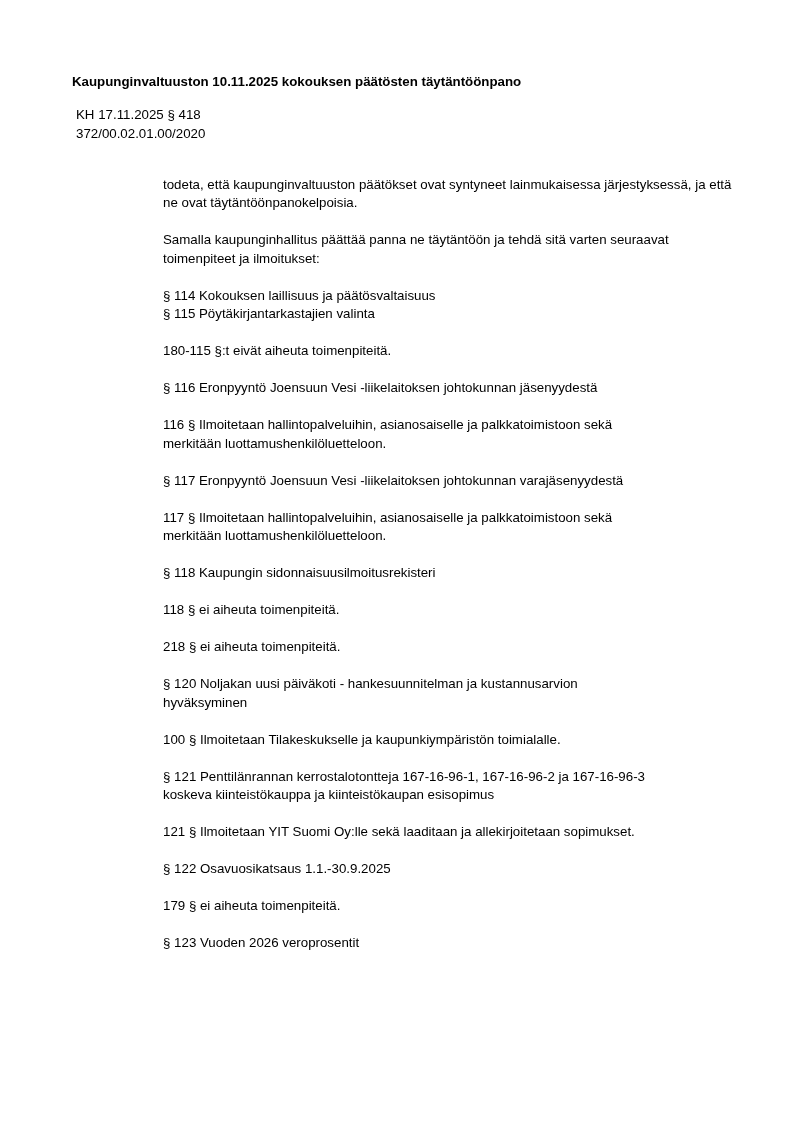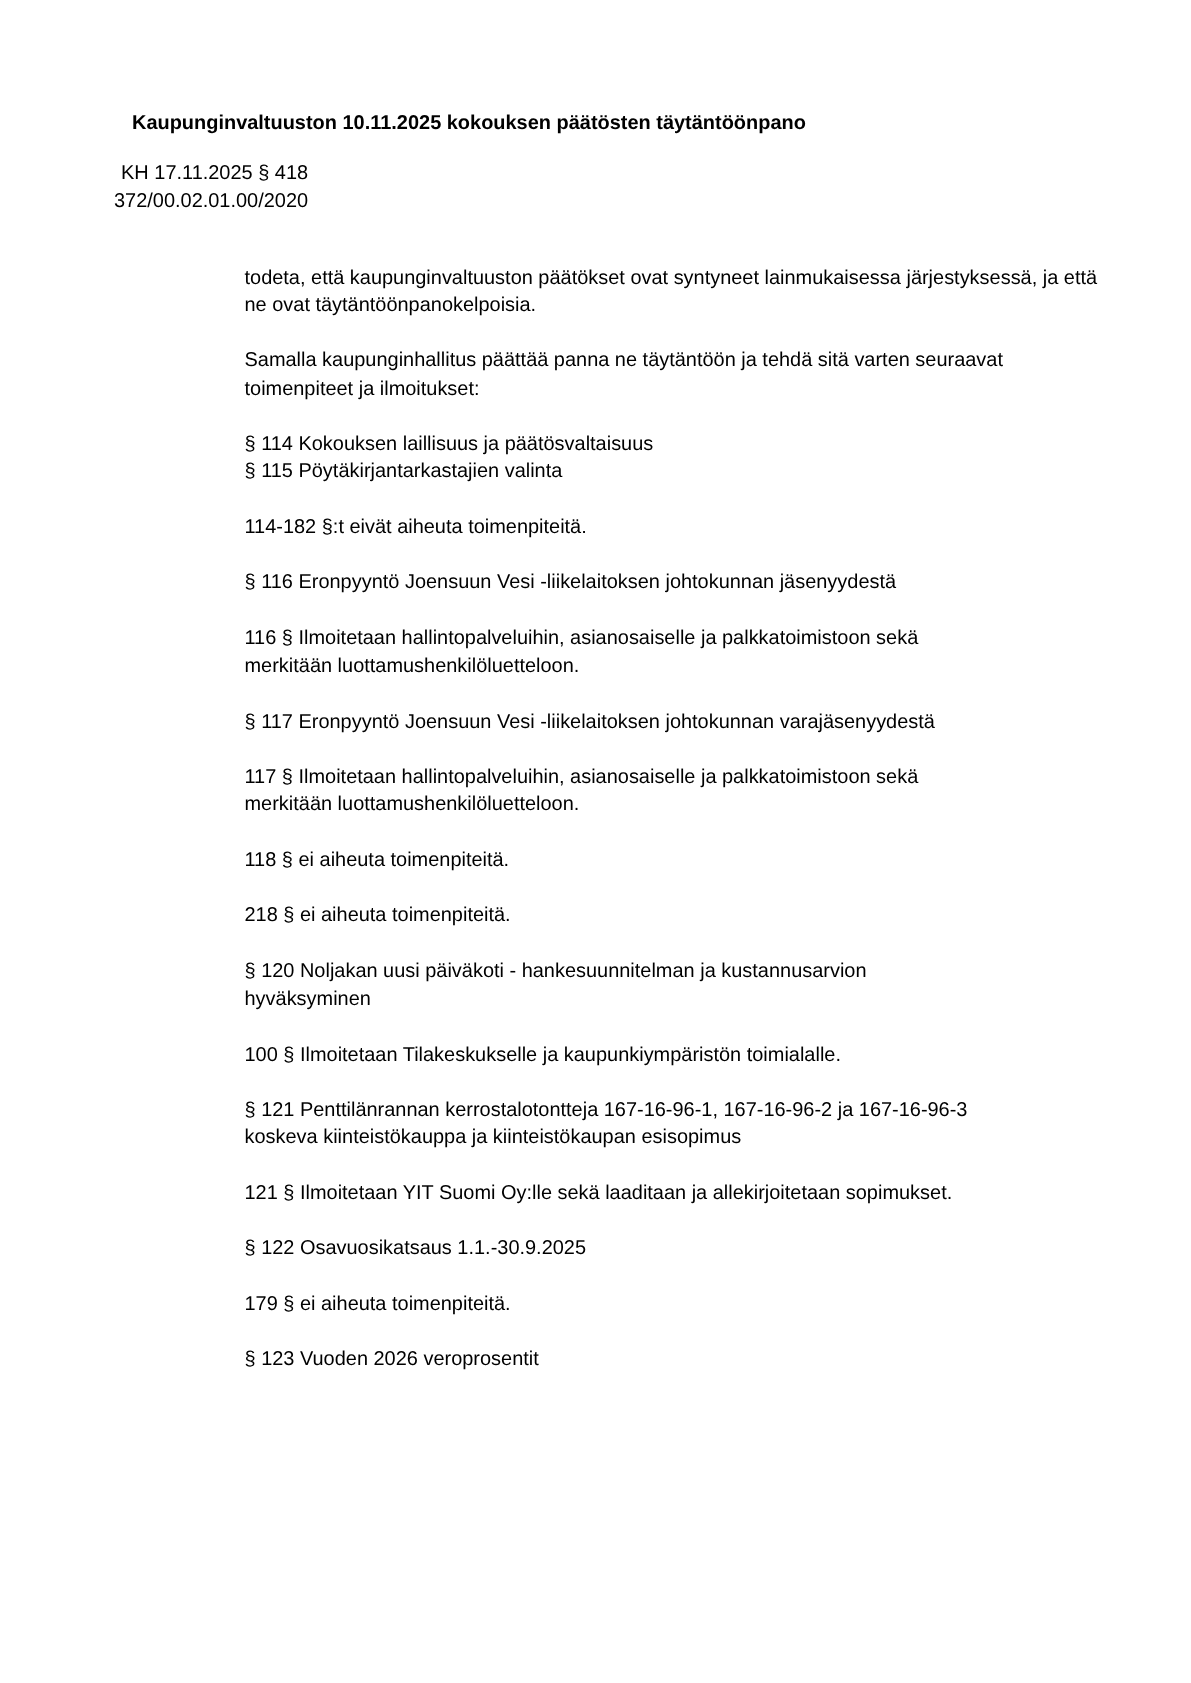--- a/index.html
+++ b/index.html
@@ -19,32 +19,31 @@
     }
     .page {
       position: absolute;
       left: 0;
       top: 0;
       width: 794px;
       height: 1122px;
     }
     .title {
       position: absolute;
-      left: 88px;
+      left: 72px;
       top: 73px;
       font-weight: bold;
       font-size: 13.3px;
       white-space: nowrap;
       margin: 0;
     }
     .meta {
       position: absolute;
       left: 76px;
       top: 106px;
-      text-align: right;
     }
     .meta div { white-space: nowrap; }
     .body {
       position: absolute;
       left: 163px;
       top: 157px;
       width: 570px;
     }
     .body p {
       margin: 0 0 18.5px 0;
@@ -68,28 +67,29 @@
   <div class="body">
     <p>
     </p>
     <p>todeta, että kaupunginvaltuuston päätökset ovat syntyneet lainmukaisessa järjestyksessä, ja että ne ovat täytäntöönpanokelpoisia.</p>
     <p>Samalla kaupunginhallitus päättää panna ne täytäntöön ja tehdä sitä varten seuraavat toimenpiteet ja ilmoitukset:</p>
 
     <p>
       <span style="display:block">§ 114 Kokouksen laillisuus ja päätösvaltaisuus</span>
       <span style="display:block">§ 115 Pöytäkirjantarkastajien valinta</span>
     </p>
-    <p>114-182 §:t eivät aiheuta toimenpiteitä.</p>
+    <p>180-115 §:t eivät aiheuta toimenpiteitä.</p>
 
     <p>§ 116 Eronpyyntö Joensuun Vesi -liikelaitoksen johtokunnan jäsenyydestä</p>
     <p style="width:510px">116 § Ilmoitetaan hallintopalveluihin, asianosaiselle ja palkkatoimistoon sekä merkitään luottamushenkilöluetteloon.</p>
 
     <p>§ 117 Eronpyyntö Joensuun Vesi -liikelaitoksen johtokunnan varajäsenyydestä</p>
     <p style="width:510px">117 § Ilmoitetaan hallintopalveluihin, asianosaiselle ja palkkatoimistoon sekä merkitään luottamushenkilöluetteloon.</p>
 
+    <p>§ 118 Kaupungin sidonnaisuusilmoitusrekisteri</p>
     <p>118 § ei aiheuta toimenpiteitä.</p>
 
     <p>218 § ei aiheuta toimenpiteitä.</p>
 
     <p style="width:470px">§ 120 Noljakan uusi päiväkoti - hankesuunnitelman ja kustannusarvion hyväksyminen</p>
     <p>100 § Ilmoitetaan Tilakeskukselle ja kaupunkiympäristön toimialalle.</p>
 
     <p style="width:510px">§ 121 Penttilänrannan kerrostalotontteja 167-16-96-1, 167-16-96-2 ja 167-16-96-3 koskeva kiinteistökauppa ja kiinteistökaupan esisopimus</p>
     <p>121 § Ilmoitetaan YIT Suomi Oy:lle sekä laaditaan ja allekirjoitetaan sopimukset.</p>
 

